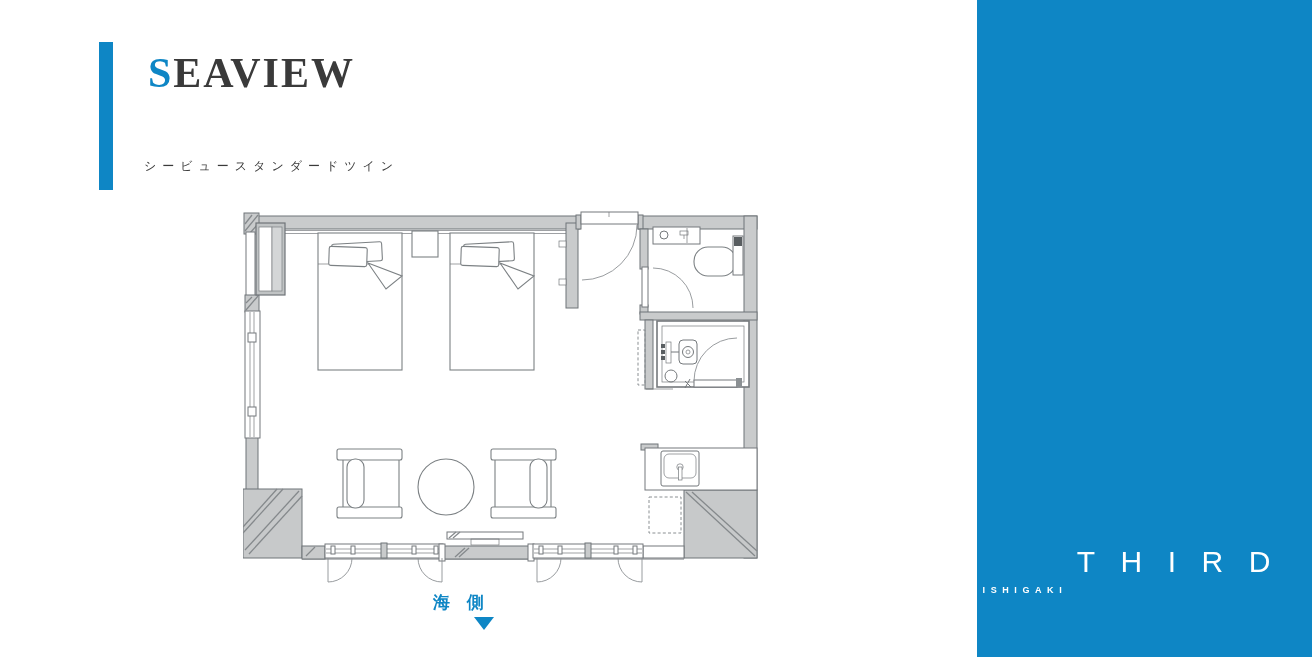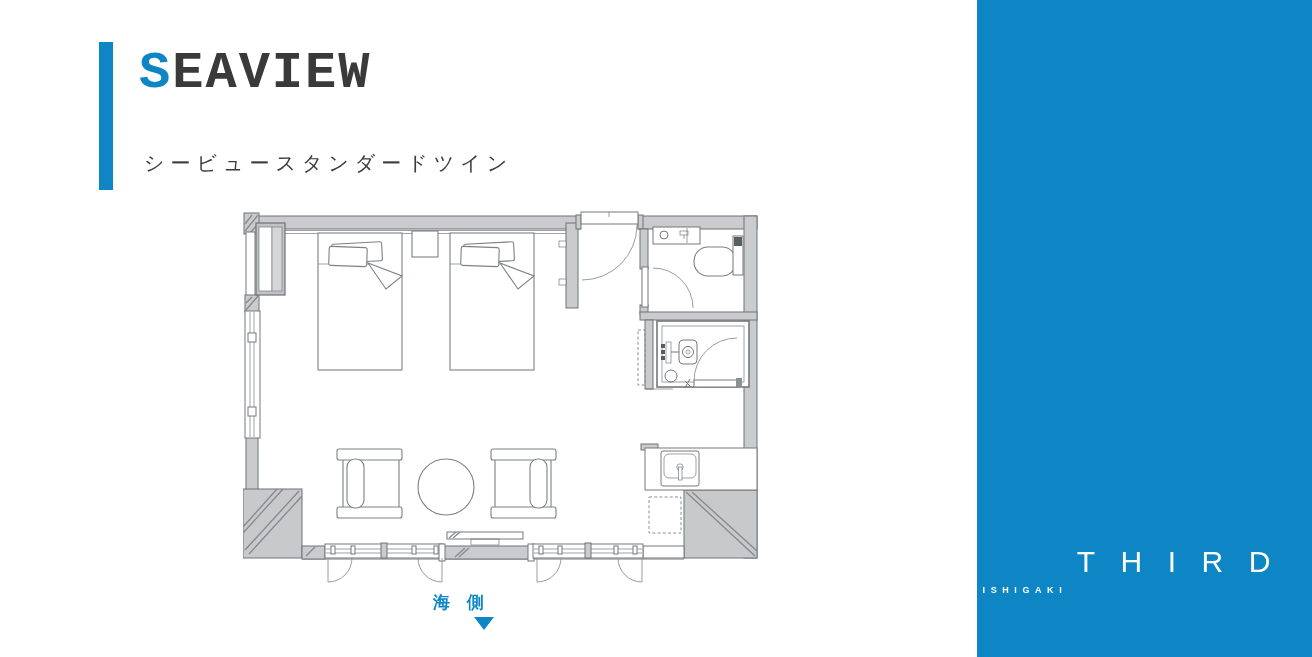--- a/index.html
+++ b/index.html
@@ -6,26 +6,26 @@
     --accent:#0e86c5; --panel:#0e86c5; --heading:#3a3a3a;
     --wall_fill:#c9cbcc; --wall_line:#6f7478; --plan_line:#75797c;
     --column_fill:#c7c9ca; --hatch:#85898c;
   }
   *{margin:0;padding:0;box-sizing:border-box}
   html,body{background:#fff}
   .page{position:relative;width:1312px;height:657px;background:#fff;overflow:hidden;
         font-family:"Liberation Sans",sans-serif}
   
   .accent-bar{position:absolute;left:99px;top:42px;width:14px;height:148px;background:var(--accent)}
-  .room-title{position:absolute;left:139px;top:50px;font-family:Liberation Mono, monospace;
-        font-weight:600;font-size:52px;line-height:47px;letter-spacing:2px;color:var(--heading);white-space:nowrap}
+  .room-title{position:absolute;left:148px;top:50px;font-family:Liberation Serif, serif;
+        font-weight:600;font-size:42px;line-height:47px;letter-spacing:2px;color:var(--heading);white-space:nowrap}
   .room-title .line{display:block}
   .room-title .accent{color:var(--accent)}
-  .room-subtitle{position:absolute;left:144px;top:150px;font-family:Liberation Mono, monospace;
-        font-size:20px;letter-spacing:6px;color:var(--heading);white-space:nowrap}
+  .room-subtitle{position:absolute;left:144px;top:158px;font-family:Liberation Mono, monospace;
+        font-size:12px;letter-spacing:6px;color:var(--heading);white-space:nowrap}
   
   .plan-wrap{position:absolute;left:243px;top:205px;width:520px;height:430px}
   .plan-wrap svg{display:block}
   .w{fill:var(--wall_fill);stroke:var(--wall_line);stroke-width:1}
   .cf{fill:var(--column_fill);stroke:var(--wall_line);stroke-width:1}
   .f{fill:#fff;stroke:var(--plan_line);stroke-width:1}
   .fu{fill:#fff;stroke:#7c8184;stroke-width:1.1}
   .s{fill:none;stroke:var(--plan_line);stroke-width:1}
   .thin{stroke-width:.7}
   .arc{fill:none;stroke:#8d9194;stroke-width:.9}

